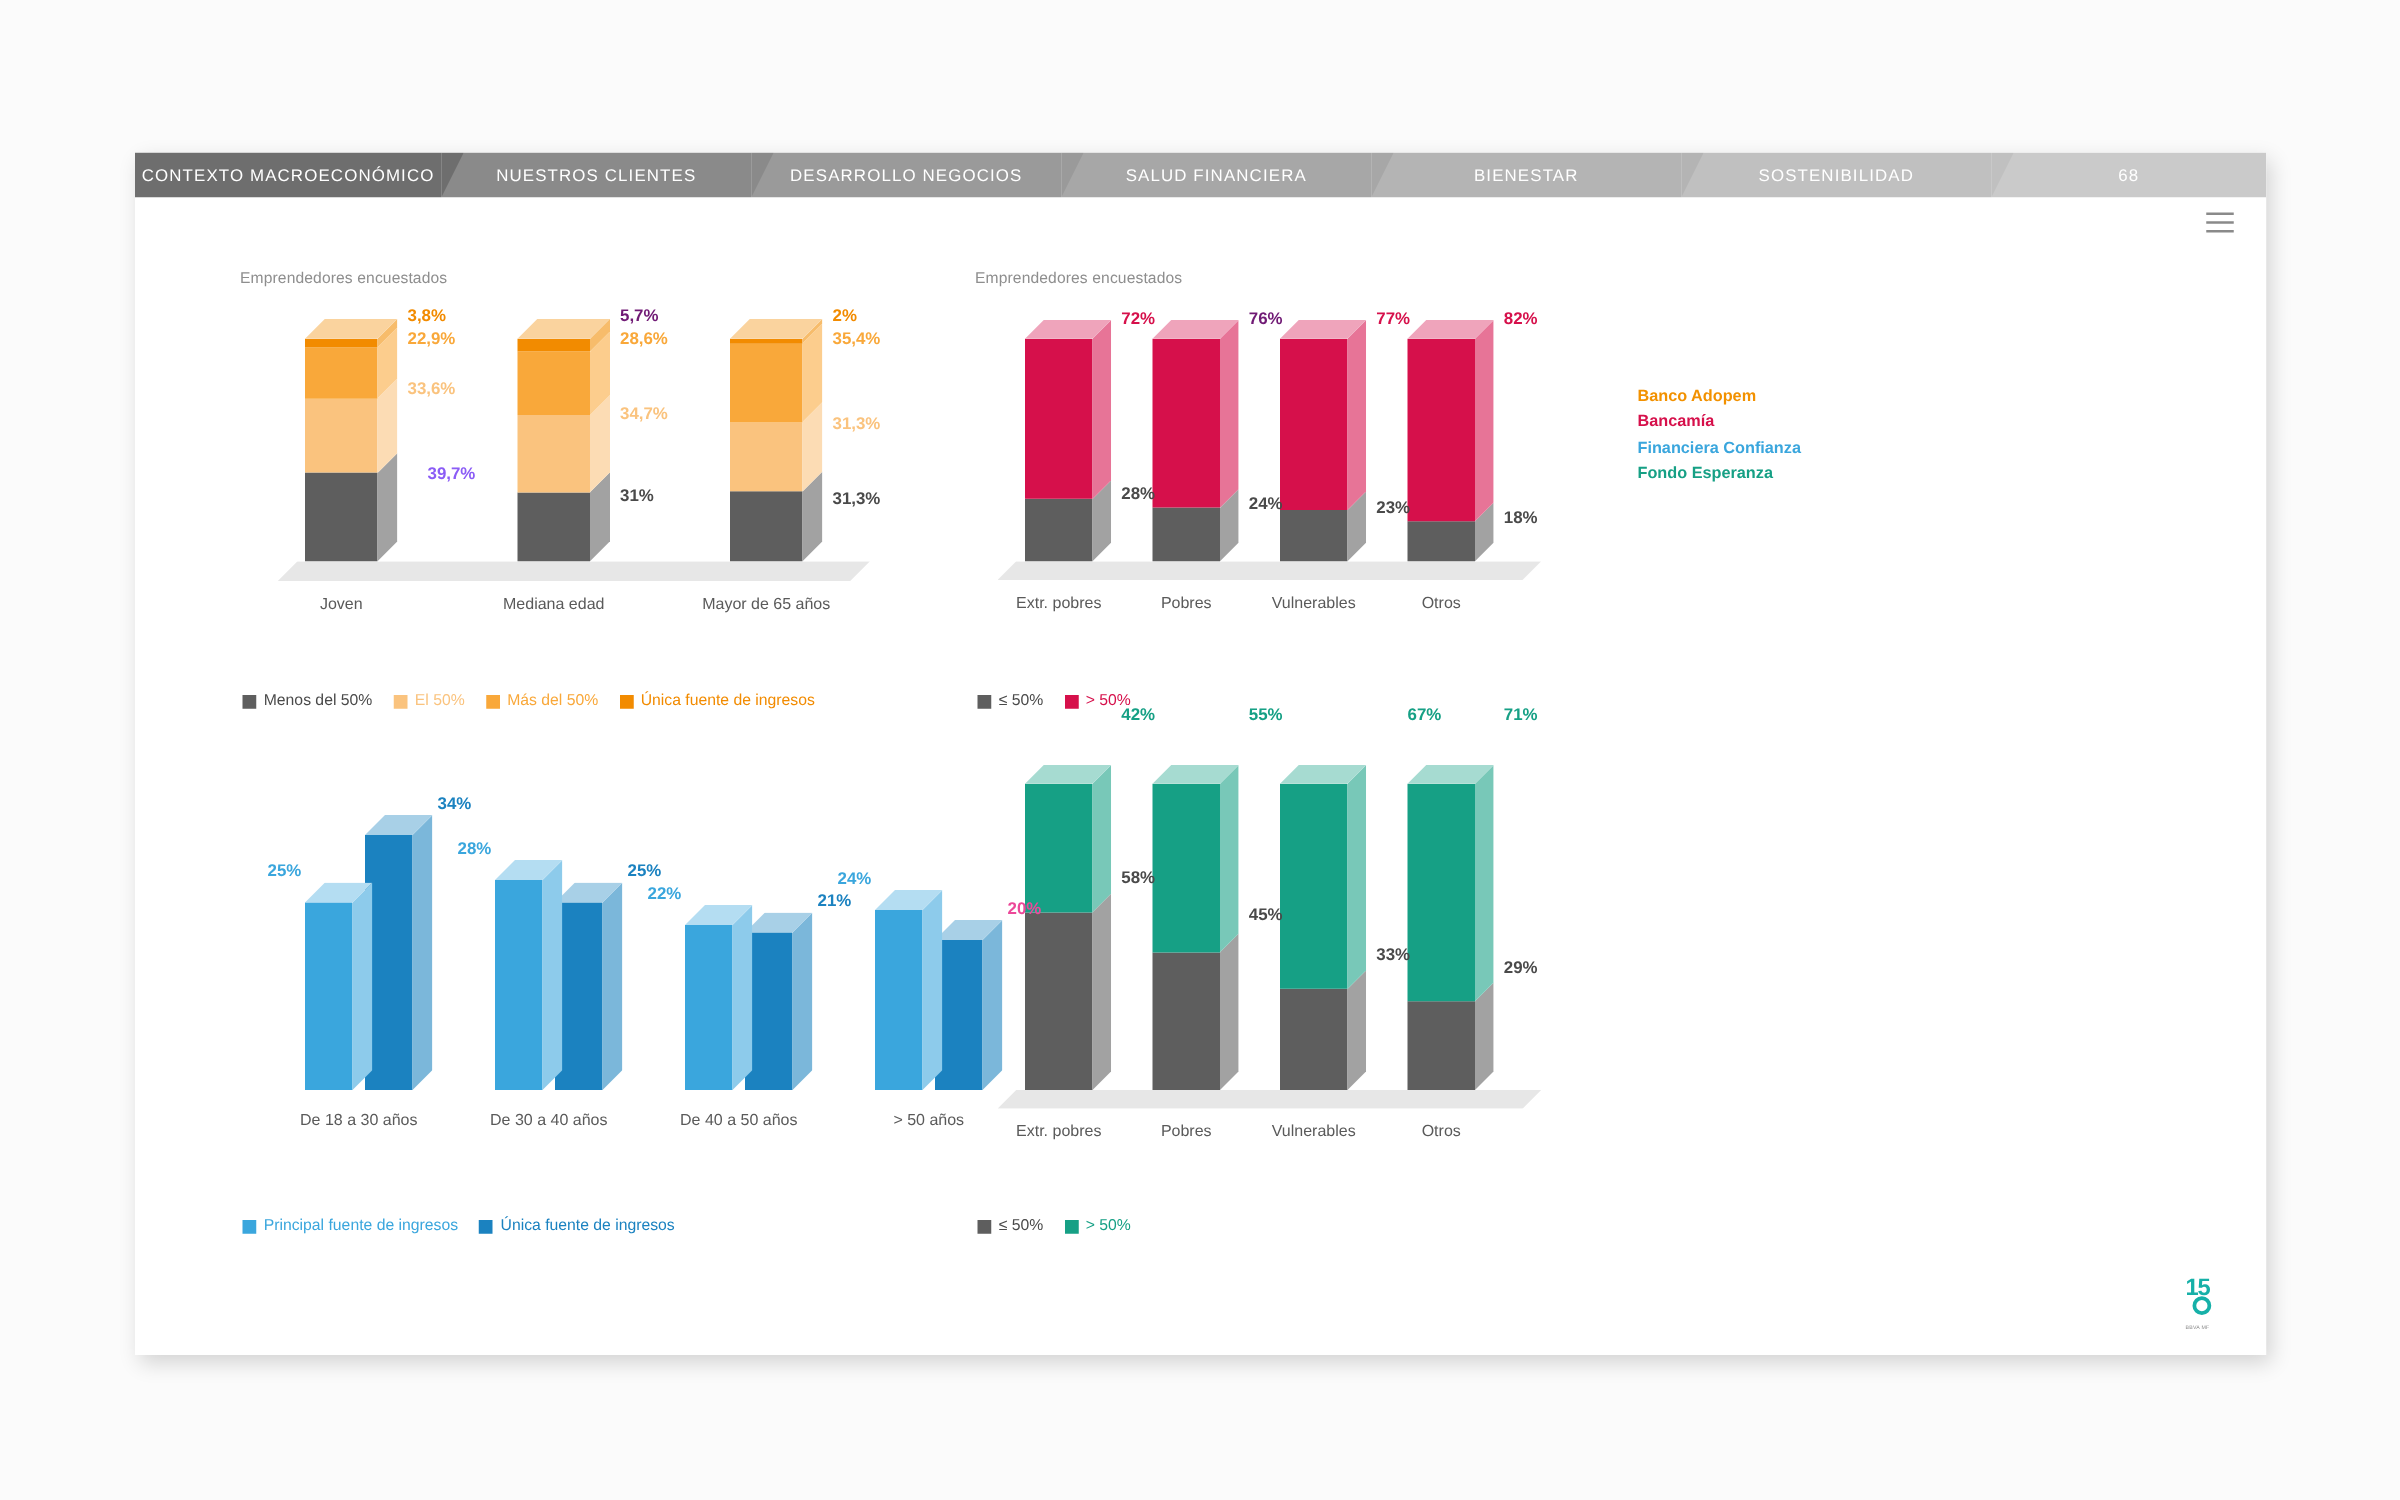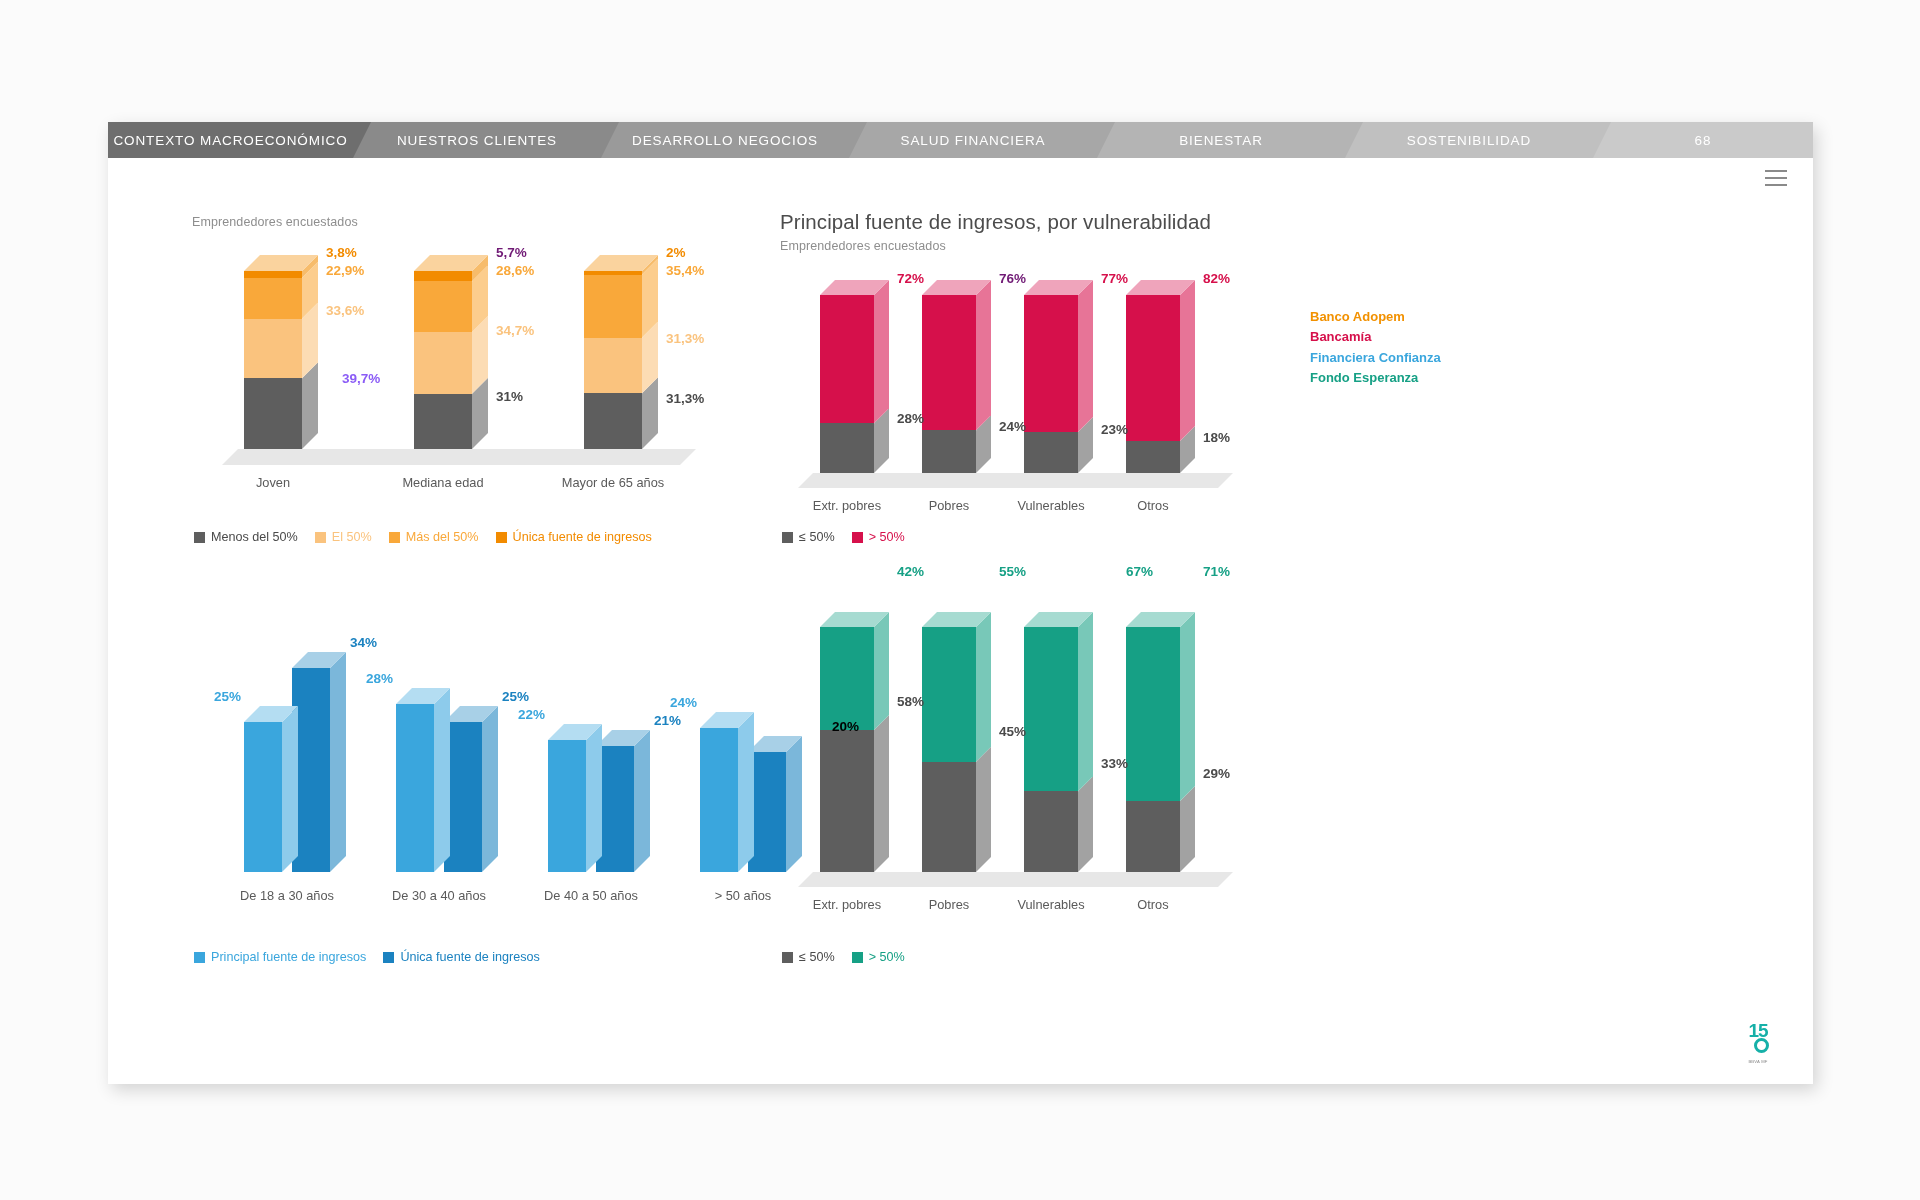--- a/index.html
+++ b/index.html
@@ -97,21 +97,21 @@
     background: #e9e9e9;
   }
   .legend {
     position: absolute;
     display: flex;
     align-items: center;
     gap: 17px;
     font-size: 12.6px;
     white-space: nowrap;
   }
-  .legend .item { display: flex; align-items: center; gap: 6px; }
+  .legend .item { display: flex; align-items: flex-end; gap: 6px; margin-top: 23px; }
   .legend .swatch { width: 11px; height: 11px; display: inline-block; }
 
   .brandlist { position: absolute; }
   .brandlist div {
     font-size: 13px;
     font-weight: bold;
     line-height: 20.4px;
     white-space: nowrap;
   }
   
@@ -252,21 +252,20 @@
             <span style="color: rgb(249, 168, 58);">Más del 50%</span>
           </div>
           <div class="item">
             <span class="swatch" style="background: rgb(242, 139, 0);"></span>
             <span style="color: rgb(242, 139, 0);">Única fuente de ingresos</span>
           </div>
         </div>
     </div>
 
     <div class="panel" style="left:672px; top:88px; width:820px;">
-      <div class="panel-title">Principal fuente de ingresos, por vulnerabilidad</div>
       <div class="panel-sub">Emprendedores encuestados</div>
       <div class="plot" id="plot1" style="position:relative; width:470px; height:250px; margin-top:14px;">
           <div class="ground" style="left: 18px; top: 206px; width: 435px; height: 15px; clip-path: polygon(15px 0px, 100% 0px, calc(100% - 15px) 100%, 0px 100%); background: rgb(231, 231, 231);"></div>
           <div class="seg" style="left: 40px; top: 156.16px; width: 54px; height: 49.84px; z-index: 5;">
             <div style="position: absolute; left: 54px; top: -15px; width: 15px; height: 64.84px; background: rgb(162, 162, 162); clip-path: polygon(0px 15px, 100% 0px, 100% calc(100% - 15px), 0px 100%);"></div>
             <div style="position: absolute; left: 0px; top: 0px; width: 54px; height: 49.84px; background: rgb(94, 94, 94);"></div>
           </div>
           <div class="seg" style="left: 40px; top: 28px; width: 54px; height: 128.16px; z-index: 5;">
             <div style="position: absolute; left: 54px; top: -15px; width: 15px; height: 143.16px; background: rgb(231, 116, 151); clip-path: polygon(0px 15px, 100% 0px, 100% calc(100% - 15px), 0px 100%);"></div>
             <div style="position: absolute; left: 0px; top: 0px; width: 54px; height: 128.16px; background: rgb(214, 16, 75);"></div>
@@ -375,21 +374,21 @@
             <div style="position: absolute; left: 38px; top: -16px; width: 16px; height: 160px; background: rgb(141, 203, 235); clip-path: polygon(0px 16px, 100% 0px, 100% calc(100% - 16px), 0px 100%);"></div>
             <div style="position: absolute; left: 0px; top: 0px; width: 38px; height: 144px; background: rgb(58, 166, 221);"></div>
             <div style="position: absolute; left: 0px; top: -16px; width: 54px; height: 16px; background: rgb(180, 221, 242); clip-path: polygon(16px 0px, 100% 0px, calc(100% - 16px) 100%, 0px 100%);"></div>
           </div>
           <div class="vlabel" style="color: rgb(58, 166, 221); z-index: 20; left: 478px; top: 135px;">24%</div>
           <div class="seg" style="left: 556px; top: 192px; width: 38px; height: 120px; z-index: 9;">
             <div style="position: absolute; left: 38px; top: -16px; width: 16px; height: 136px; background: rgb(123, 183, 218); clip-path: polygon(0px 16px, 100% 0px, 100% calc(100% - 16px), 0px 100%);"></div>
             <div style="position: absolute; left: 0px; top: 0px; width: 38px; height: 120px; background: rgb(27, 130, 192);"></div>
             <div style="position: absolute; left: 0px; top: -16px; width: 54px; height: 16px; background: rgb(168, 208, 231); clip-path: polygon(16px 0px, 100% 0px, calc(100% - 16px) 100%, 0px 100%);"></div>
           </div>
-          <div class="vlabel" style="color: #000000; z-index: 20; left: 614px; top: 159px; margin-left: 26px;">20%</div>
+          <div class="vlabel" style="color: #ec4899; z-index: 20; left: 614px; top: 159px;">20%</div>
           <div class="cat-label" style="left: 480px; top: 328px; width: 142px;">&gt; 50 años</div>
         </div>
       <div class="legend" id="legend2" style="left:2px; top:390px;">
           <div class="item">
             <span class="swatch" style="background: rgb(58, 166, 221);"></span>
             <span style="color: rgb(58, 166, 221);">Principal fuente de ingresos</span>
           </div>
           <div class="item">
             <span class="swatch" style="background: rgb(27, 130, 192);"></span>
             <span style="color: rgb(27, 130, 192);">Única fuente de ingresos</span>

